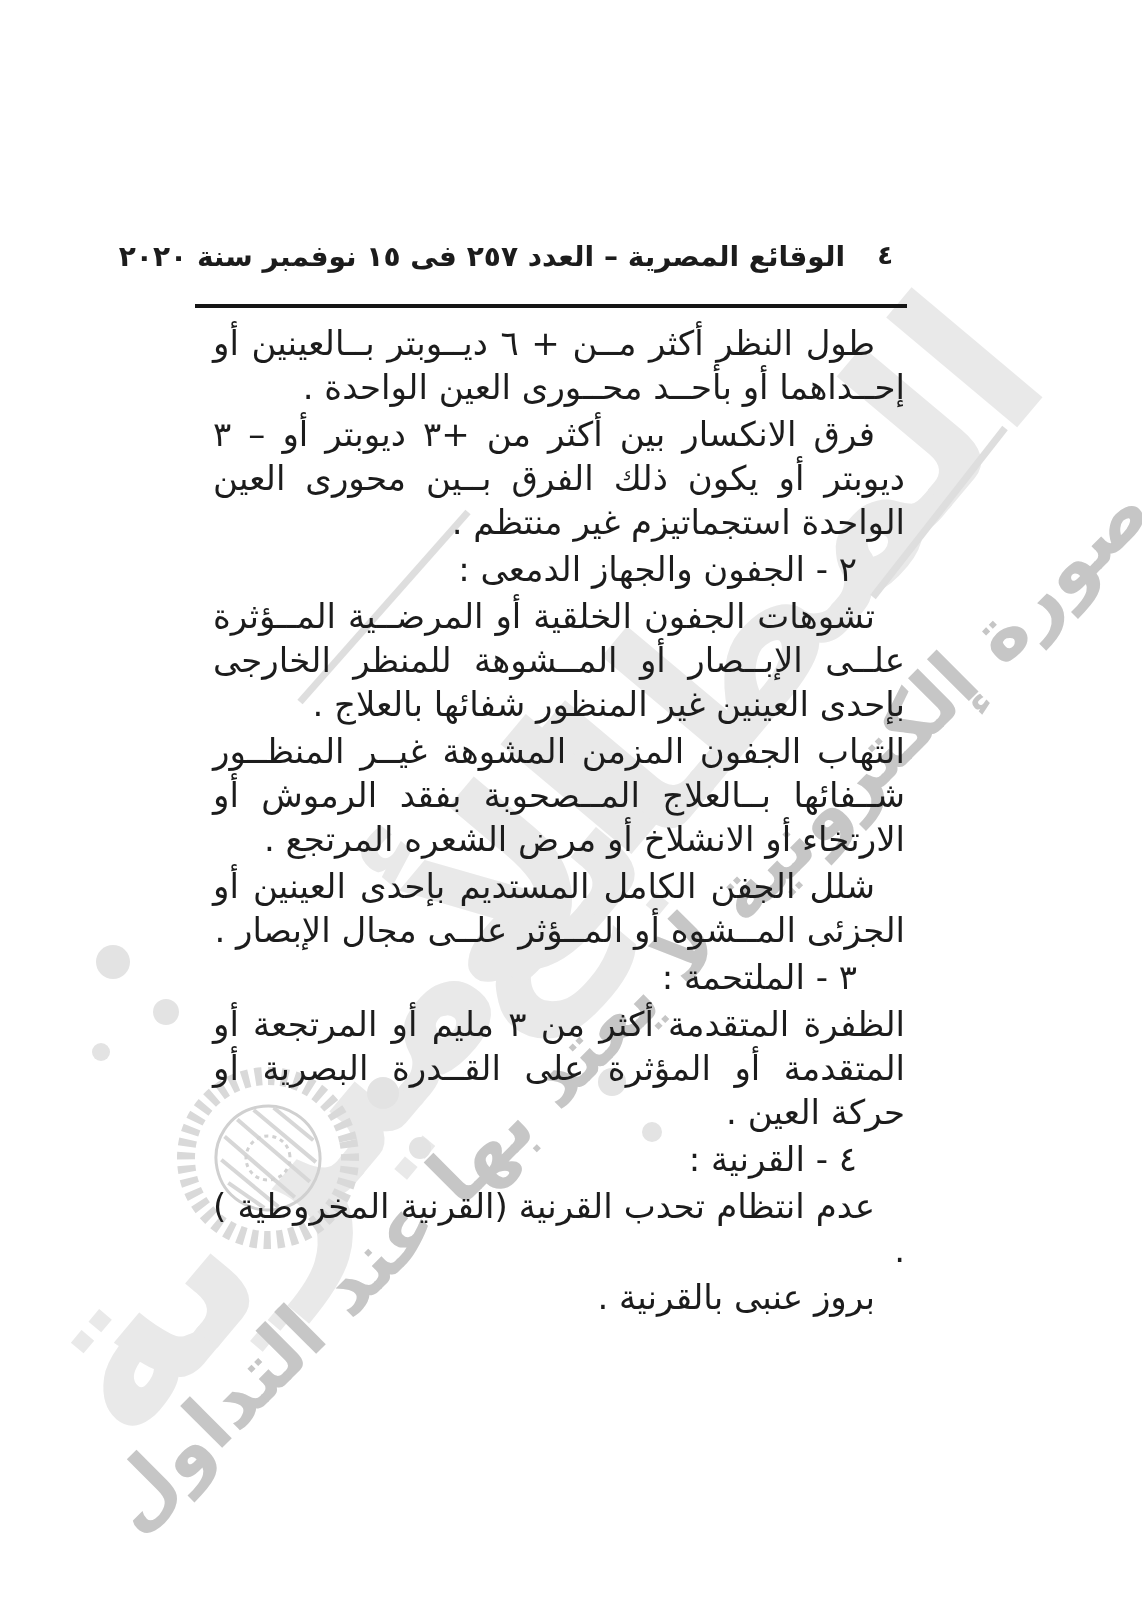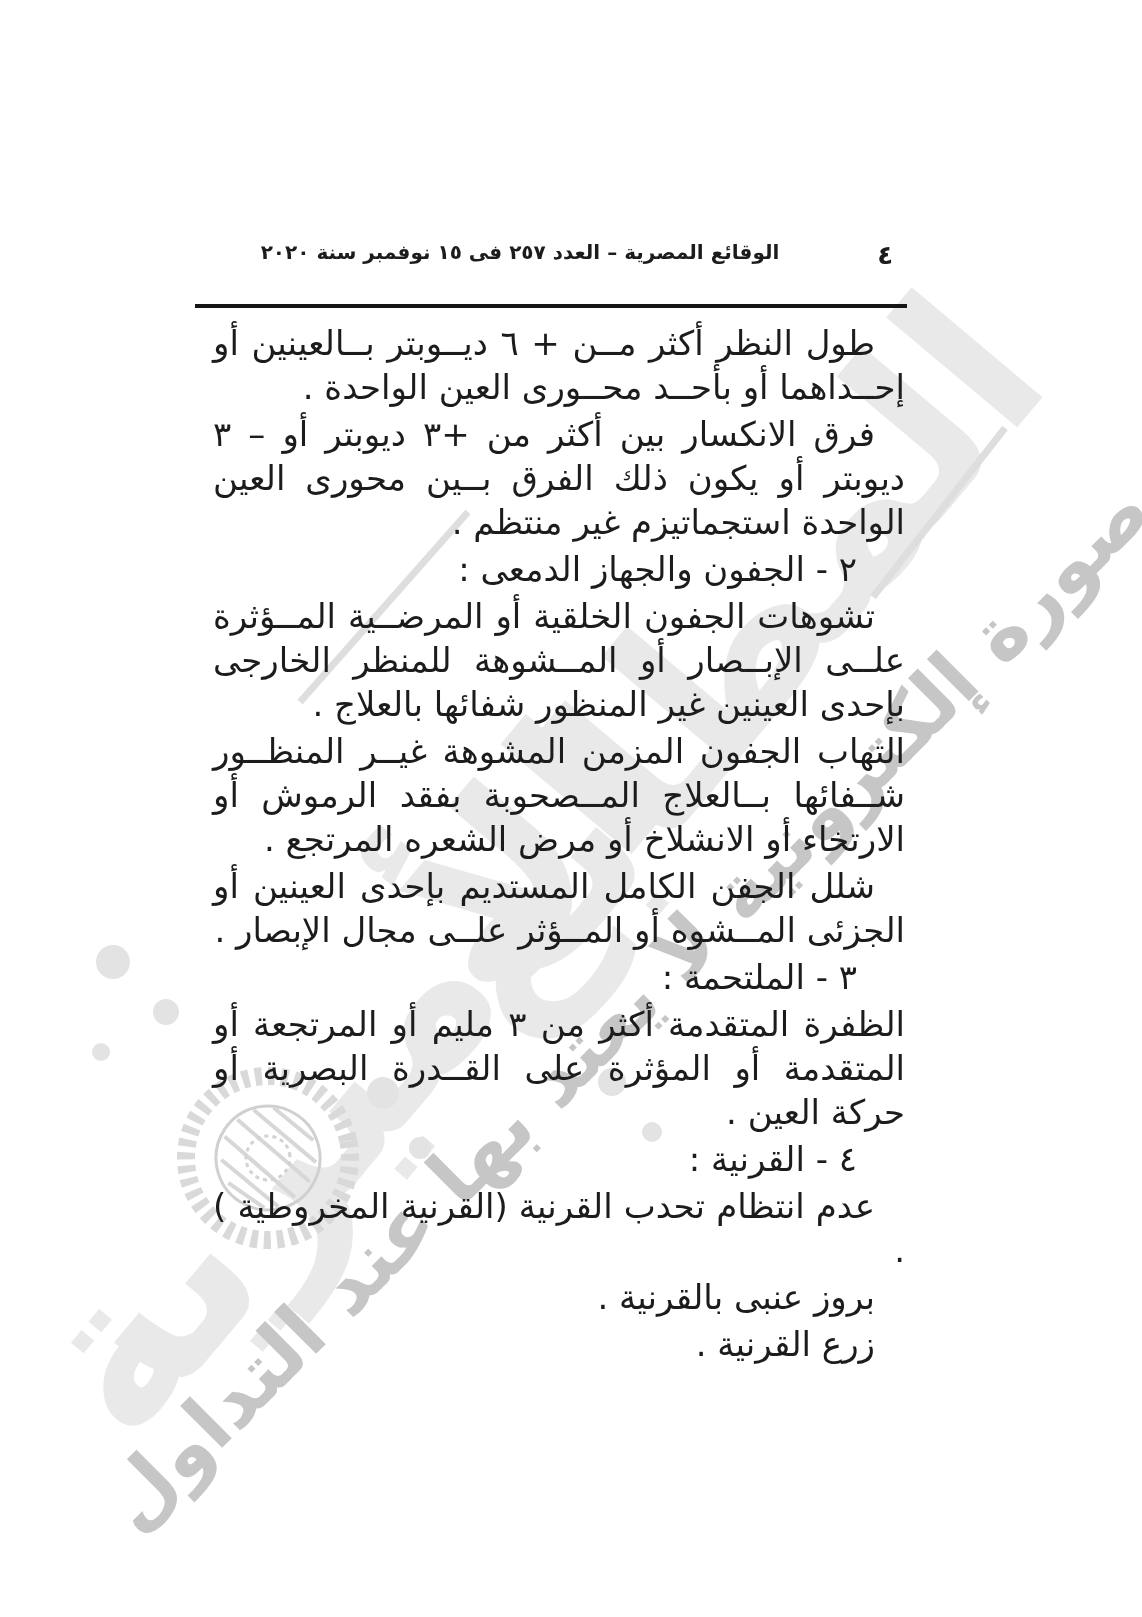--- a/index.html
+++ b/index.html
@@ -18,21 +18,21 @@
   .wm-logo  { font-family:"DejaVu Sans", sans-serif; font-weight:bold; font-size:225px; fill:#e9e9e9; }
   .wm-stamp { font-family:"DejaVu Sans", sans-serif; font-weight:bold; font-size:78px;  fill:#c6c6c6; }
 
   
   .header {
     position:absolute; top:240px; left:195px; width:712px; height:46px;
     z-index:2; direction:rtl;
   }
   .header-title {
     position:absolute; left:0; right:62px; top:0;
-    text-align:center; font-size:20px; font-weight:bold; white-space:nowrap;
+    text-align:center; font-size:28px; font-weight:bold; white-space:nowrap;
   }
   .header-pagenum {
     position:absolute; right:14px; top:0;
     font-size:26px; font-weight:bold;
   }
   .header-rule {
     position:absolute; top:304px; left:195px; width:712px; height:4px;
     background:#151515; z-index:2;
   }
 
@@ -102,16 +102,15 @@
     <p class="para indent">فرق الانكسار بين أكثر من +٣ ديوبتر أو – ٣ ديوبتر أو يكون ذلك الفرق بــين محورى العين الواحدة استجماتيزم غير منتظم .</p>
     <p class="heading">٢ - الجفون والجهاز الدمعى :</p>
     <p class="para indent">تشوهات الجفون الخلقية أو المرضــية المــؤثرة علــى الإبــصار أو المــشوهة للمنظر الخارجى بإحدى العينين غير المنظور شفائها بالعلاج .</p>
     <p class="para">التهاب الجفون المزمن المشوهة غيــر المنظــور شــفائها بــالعلاج المــصحوبة بفقد الرموش أو الارتخاء أو الانشلاخ أو مرض الشعره المرتجع .</p>
     <p class="para indent">شلل الجفن الكامل المستديم بإحدى العينين أو الجزئى المــشوه أو المــؤثر علــى مجال الإبصار .</p>
     <p class="heading">٣ - الملتحمة :</p>
     <p class="para">الظفرة المتقدمة أكثر من ٣ مليم أو المرتجعة أو المتقدمة أو المؤثرة على القــدرة البصرية أو حركة العين .</p>
     <p class="heading">٤ - القرنية :</p>
     <p class="para indent">عدم انتظام تحدب القرنية (القرنية المخروطية ) .</p>
     <p class="para indent">بروز عنبى بالقرنية .</p>
-    <p class="para indent">زرع القرنية .</p>
   </div>
 
 </div>
 
 </body></html>

